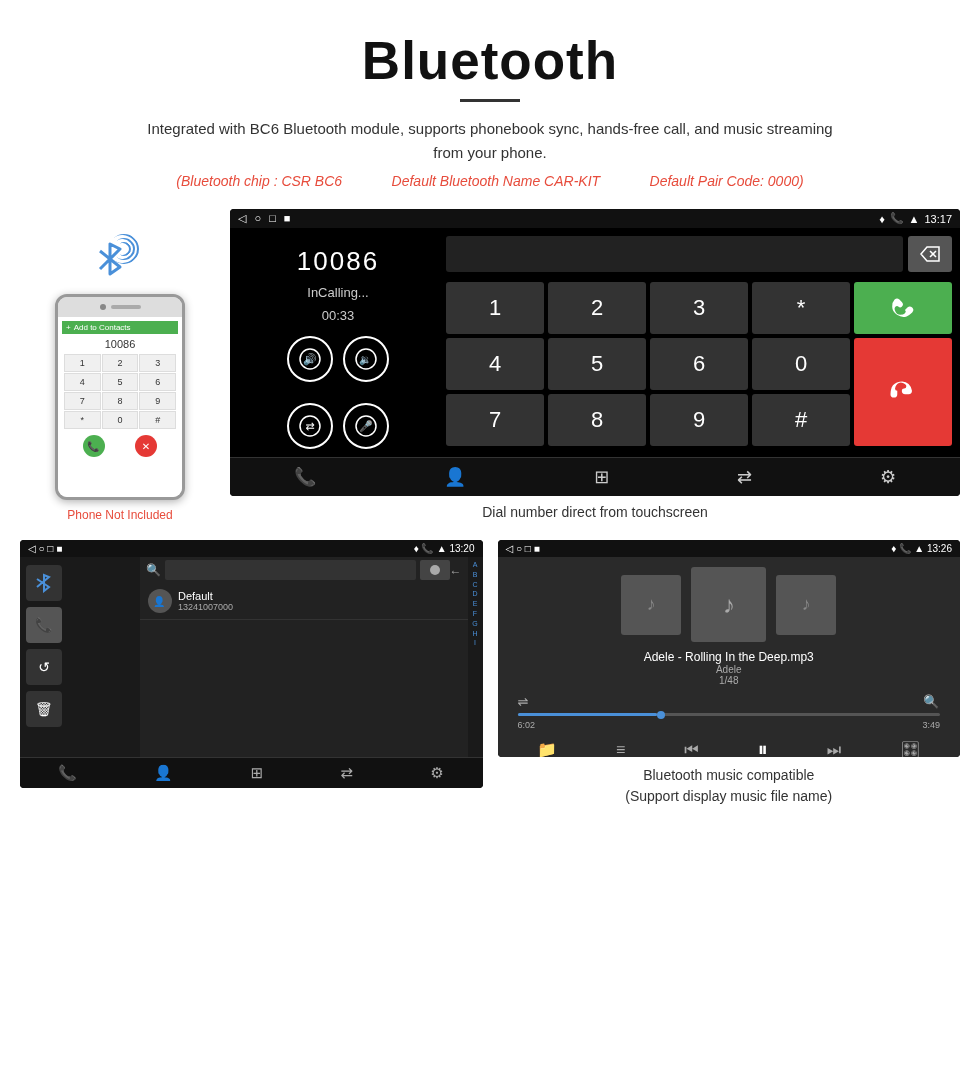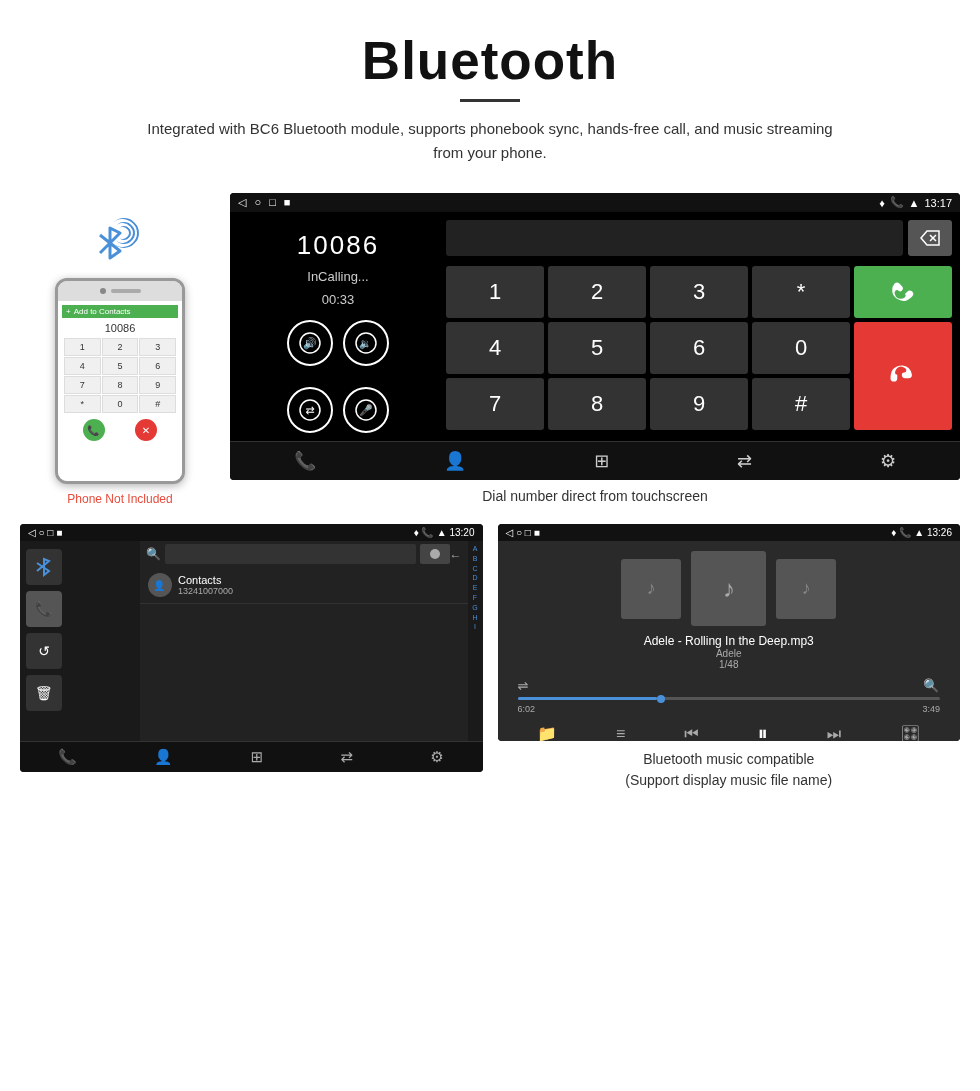--- a/index.html
+++ b/index.html
@@ -499,20 +499,27 @@
     .music-ctrl { color: #aaa; font-size: 16px; }
     .music-ctrl.play { font-size: 20px; color: #fff; }
   </style>
 </head>
 <body>
 
 <div class="page-header">
   <h1 class="page-title">Bluetooth</h1>
   <div class="title-underline"></div>
   <p class="subtitle">Integrated with BC6 Bluetooth module, supports phonebook sync, hands-free call, and music streaming from your phone.</p>
+  <p class="chip-info">
+    <span>(Bluetooth chip : CSR BC6</span>
+    &nbsp;&nbsp;&nbsp;
+    <span>Default Bluetooth Name CAR-KIT</span>
+    &nbsp;&nbsp;&nbsp;
+    <span>Default Pair Code: 0000)</span>
+  </p>
 </div>
 
 <div class="main-section">
 
   <div class="phone-section">
     <div class="bluetooth-signal">
 
       <div class="bt-icon">
         <svg width="30" height="40" viewBox="0 0 30 40">
           <polyline points="5,30 25,10 15,5 15,35 25,28 5,12" fill="none" stroke="#4a90d9" stroke-width="3" stroke-linejoin="round"></polyline>
@@ -703,21 +710,21 @@
             <span class="pb-search-icon">🔍</span>
             <div style="flex:1; height:20px; background:#333; border-radius:2px; margin:0 4px;"></div>
             <div style="width:30px; height:20px; background:#444; border-radius:2px; display:flex; align-items:center; justify-content:center;">
               <div style="width:10px; height:10px; background:#aaa; border-radius:50%;"></div>
             </div>
             <span class="pb-back-icon">←</span>
           </div>
           <div class="pb-contact-item">
             <div class="pb-contact-avatar">👤</div>
             <div class="pb-contact-info">
-              <span class="pb-contact-name">Contacts</span>
+              <span class="pb-contact-name">Default</span>
               <span class="pb-contact-number">13241007000</span>
             </div>
           </div>
         </div>
 
         <div class="pb-letters">
           <div class="pb-letter">A</div>
           <div class="pb-letter">B</div>
           <div class="pb-letter">C</div>
           <div class="pb-letter">D</div>

